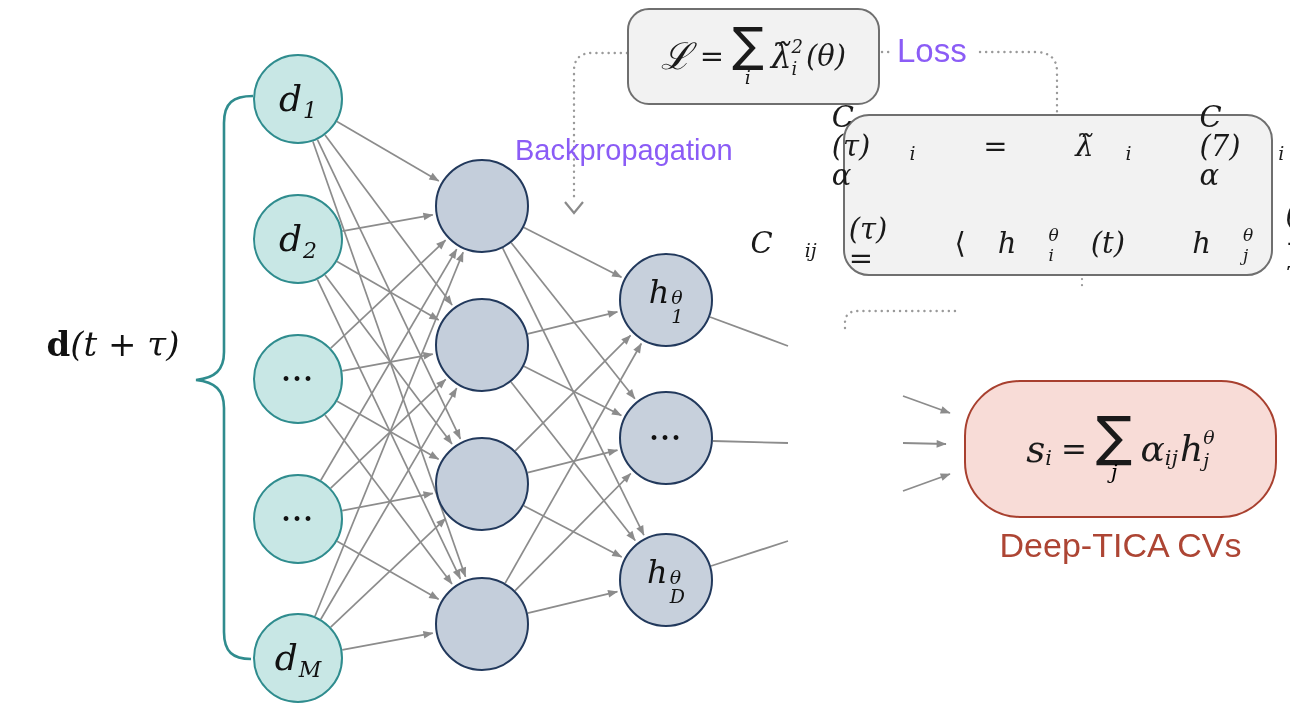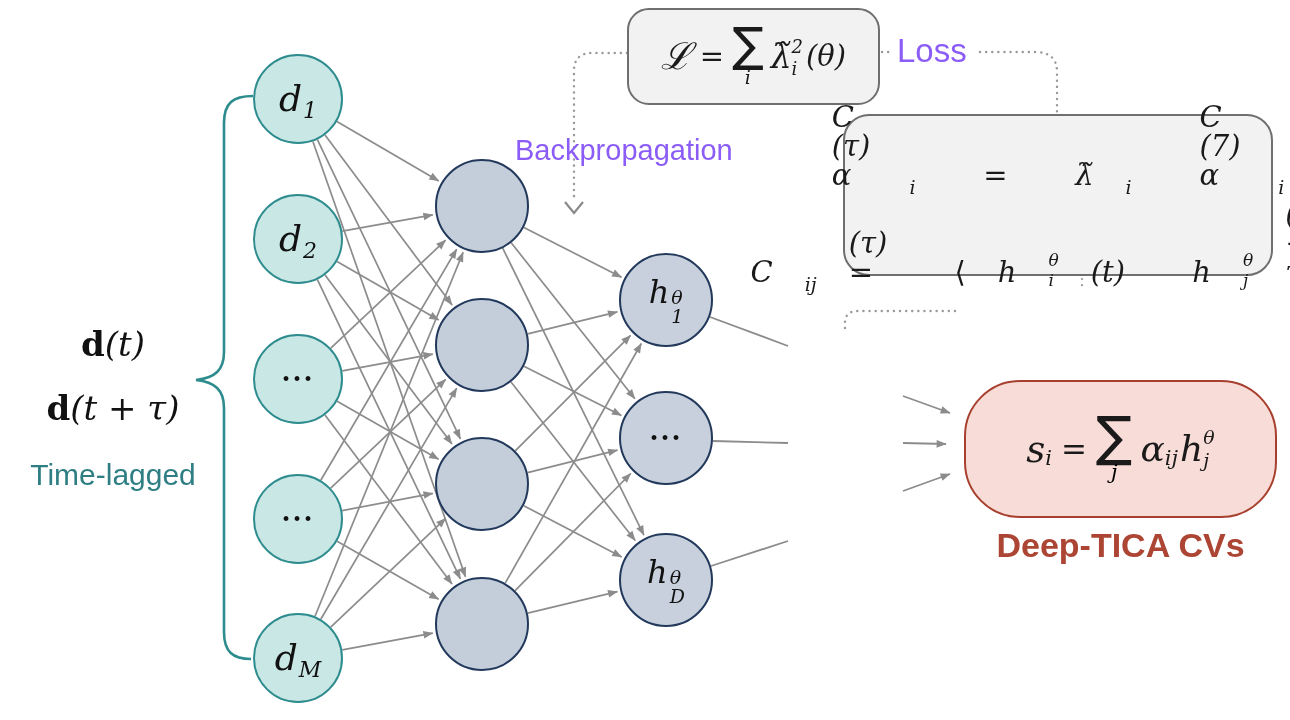--- a/index.html
+++ b/index.html
@@ -44,21 +44,21 @@
   .bracket{font-family:"DejaVu Sans",sans-serif;font-style:normal;}
 
   .loss-box .m.lhs{font-size:37px;}
   .loss-box .m.eq{font-size:29px;margin:0 8px;}
   .loss-box .sumglyph{font-size:47px;}
   .loss-box .sum-sub{font-size:19px;margin-top:3px;}
   .loss-box .lam{font-size:33px;margin-left:7px;}
   .loss-box .supsub{font-size:18px;transform:translateY(1px);gap:4px;}
   .loss-box .tail{font-size:29px;margin-left:3px;}
 
-  .eigen-line{display:flex;align-items:flex-end;justify-content:center;font-size:29px;gap:32px;}
+  .eigen-line{display:flex;align-items:center;justify-content:center;font-size:29px;gap:32px;}
   .eigen-line .m{font-size:29px;}
   .eigen-line .sub{font-size:19px;transform:translateY(7px);}
   .eigen-line .sp{width:8px;display:inline-block;}
   .eigen-line .supsub{font-size:17px;gap:3px;transform:translateY(2px);}
 
   .cv-box .m.svar{font-size:37px;}
   .cv-box .m.eq{font-size:31px;margin:0 9px;}
   .cv-box .sumglyph{font-size:54px;}
   .cv-box .sum-sub{font-size:21px;margin-top:3px;font-family:"DejaVu Serif",serif;font-style:italic;}
   .cv-box .alpha{font-size:36px;margin-left:8px;}
@@ -66,21 +66,21 @@
   .cv-box .hvar{font-size:36px;margin-left:2px;}
   .cv-box .supsub{font-size:19px;gap:4px;transform:translateY(0px);}
 
   
   .lbl{position:absolute;z-index:5;line-height:1.1;}
   .gray{color:#8b5cf6;}
   .loss-lbl{left:897px;top:33px;font-size:33px;}
   .backprop-lbl{left:515px;top:135px;font-size:29px;}
   .eigen-lbl{left:962px;top:295px;font-size:30px;}
   .deeptica-lbl{left:964px;top:527px;width:313px;text-align:center;font-size:34px;
-                color:#ad4534;font-weight:700;}
+                color:#ad4534;font-weight:400;}
 
   .legend{position:absolute;left:7px;top:312px;width:212px;text-align:center;z-index:5;}
   .legend .frm{font-family:"DejaVu Serif",serif;font-size:34px;color:#111;line-height:64px;}
   .legend .frm b{font-style:normal;font-weight:700;}
   .legend .frm .it{font-style:italic;}
   .legend .cap{color:#2e7e84;font-size:30px;line-height:41px;margin-top:14px;}
 </style>
 </head>
 <body>
 
@@ -268,20 +268,18 @@
         <span>θ</span>
         <span>j</span>
       </span>
   </div>
 
   <div class="lbl gray loss-lbl">Loss</div>
   <div class="lbl gray backprop-lbl">Backpropagation</div>
   <div class="lbl deeptica-lbl">Deep-TICA CVs</div>
 
   <div class="legend">
-    <div class="frm"><b>d</b><span class="it">(t)</span></div>
     <div class="frm"><b>d</b><span class="it">(t + τ)</span></div>
     <div class="cap">
-      <div>Time-lagged</div>
     </div>
   </div>
 
 </div>
 
 </body></html>

